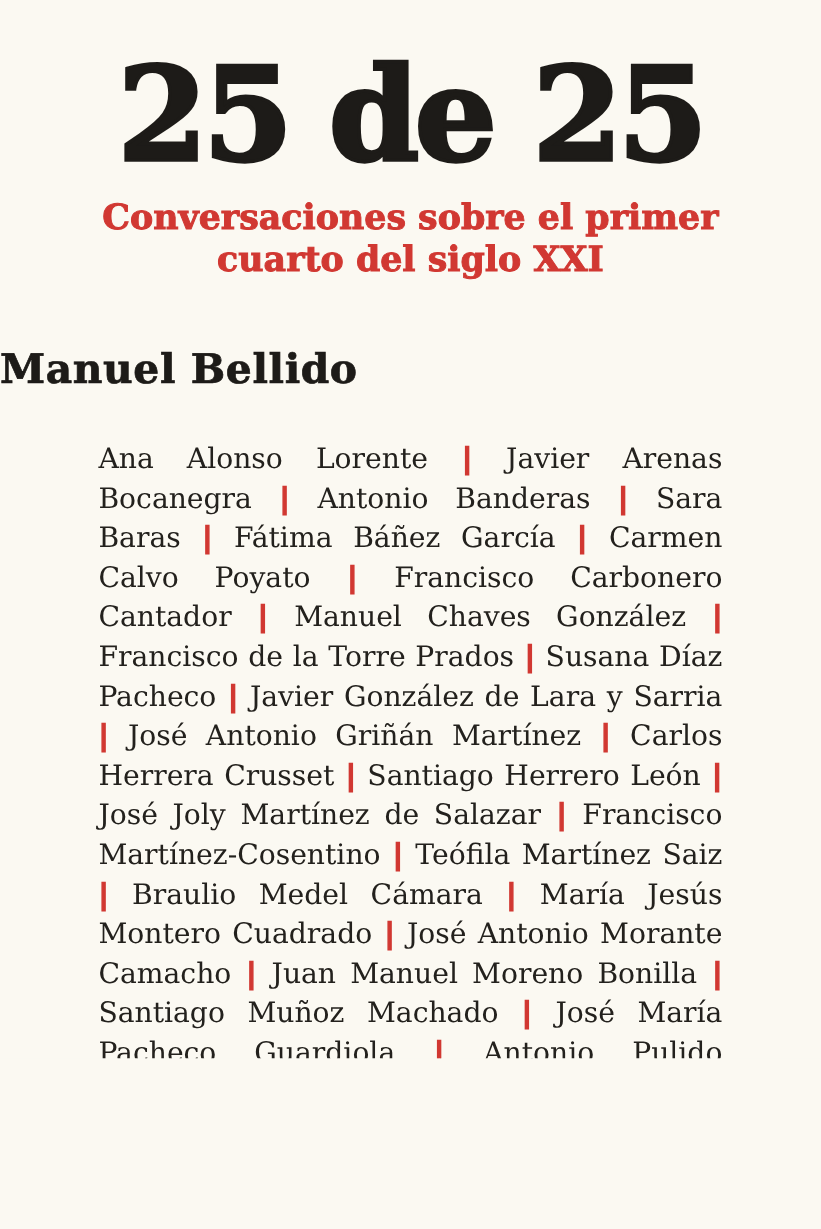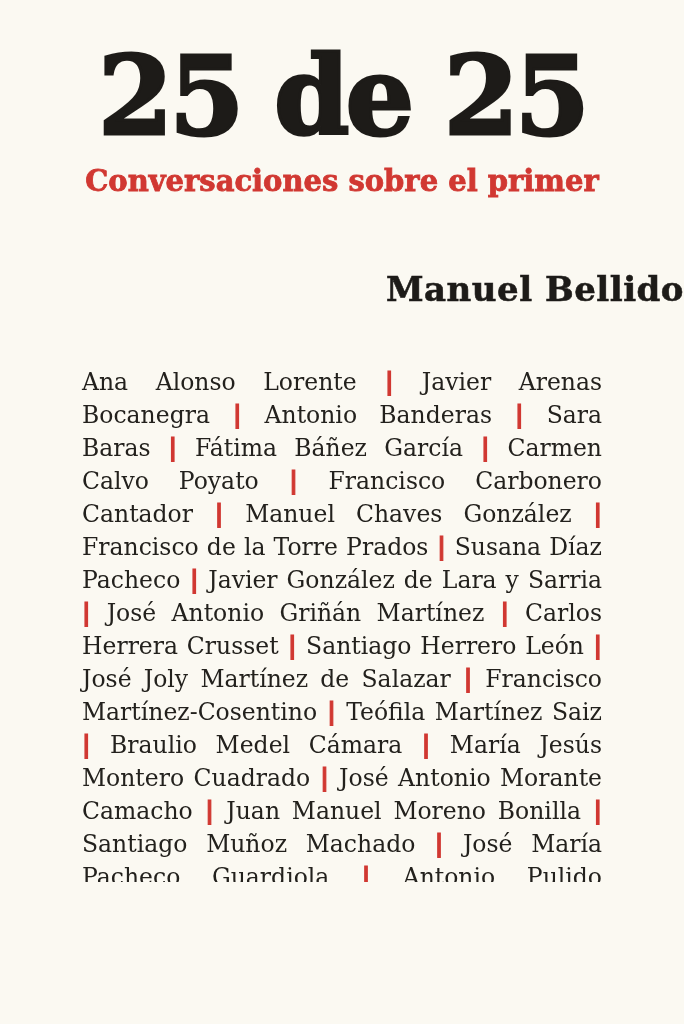--- a/index.html
+++ b/index.html
@@ -35,22 +35,22 @@
     top: 164px; left: 0; right: 0;
     text-align: center;
     font-size: 29px;
     line-height: 35px;
     font-weight: bold;
     color: var(--red);
     -webkit-text-stroke: 0.8px var(--red);
   }
   .author {
     position: absolute;
-    top: 268px; left: 0; right: 0;
-    text-align: right;
+    top: 287px; left: 0; right: 0;
+    text-align: left;
     font-size: 34px;
     line-height: 42px;
     font-weight: bold;
     letter-spacing: 0.5px;
     -webkit-text-stroke: 0.6px var(--ink);
   }
   .names {
     position: absolute;
     top: 366px; left: 82px;
     width: 520px;
@@ -106,20 +106,21 @@
 </style>
 </head>
 <body>
 
 <div class="cover">
 
   <h1 class="title">25 de 25</h1>
 
   <div class="subtitle">
     <div>Conversaciones sobre el primer</div>
+    <div>cuarto del siglo XXI</div>
   </div>
 
   <div class="author">Manuel Bellido</div>
 
   <p class="names"><span>Ana Alonso Lorente</span><span class="sep"> | </span><span>Javier Arenas Bocanegra</span><span class="sep"> | </span><span>Antonio Banderas</span><span class="sep"> | </span><span>Sara Baras</span><span class="sep"> | </span><span>Fátima Báñez García</span><span class="sep"> | </span><span>Carmen Calvo Poyato</span><span class="sep"> | </span><span>Francisco Carbonero Cantador</span><span class="sep"> | </span><span>Manuel Chaves González</span><span class="sep"> | </span><span>Francisco de la Torre Prados</span><span class="sep"> | </span><span>Susana Díaz Pacheco</span><span class="sep"> | </span><span>Javier González de Lara y Sarria</span><span class="sep"> | </span><span>José Antonio Griñán Martínez</span><span class="sep"> | </span><span>Carlos Herrera Crusset</span><span class="sep"> | </span><span>Santiago Herrero León</span><span class="sep"> | </span><span>José Joly Martínez de Salazar</span><span class="sep"> | </span><span>Francisco Martínez-Cosentino</span><span class="sep"> | </span><span>Teófila Martínez Saiz</span><span class="sep"> | </span><span>Braulio Medel Cámara</span><span class="sep"> | </span><span>María Jesús Montero Cuadrado</span><span class="sep"> | </span><span>José Antonio Morante Camacho</span><span class="sep"> | </span><span>Juan Manuel Moreno Bonilla</span><span class="sep"> | </span><span>Santiago Muñoz Machado</span><span class="sep"> | </span><span>José María Pacheco Guardiola</span><span class="sep"> | </span><span>Antonio Pulido Gutiérrez</span><span class="sep"> | </span><span>Álvaro Ybarra Pacheco</span></p>
 
   <div class="logo">
     <div class="logo-icon-box">
       <svg width="58" height="86" viewBox="0 0 60 86" xmlns="http://www.w3.org/2000/svg">
         <g stroke="#39362f" stroke-width="1.6" fill="none" stroke-linejoin="miter">

